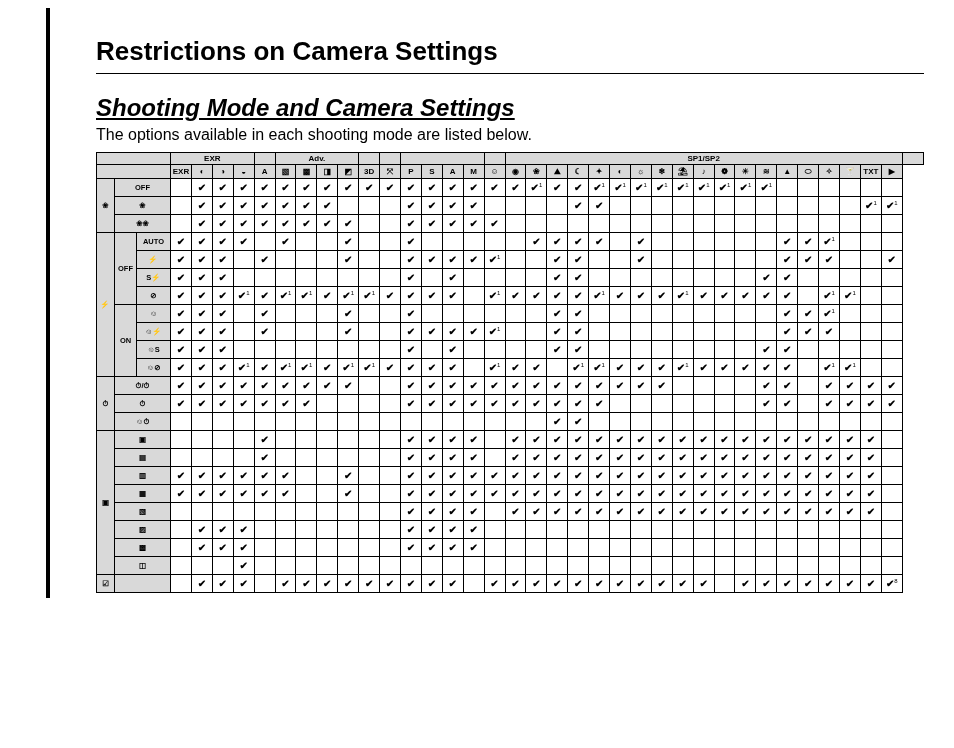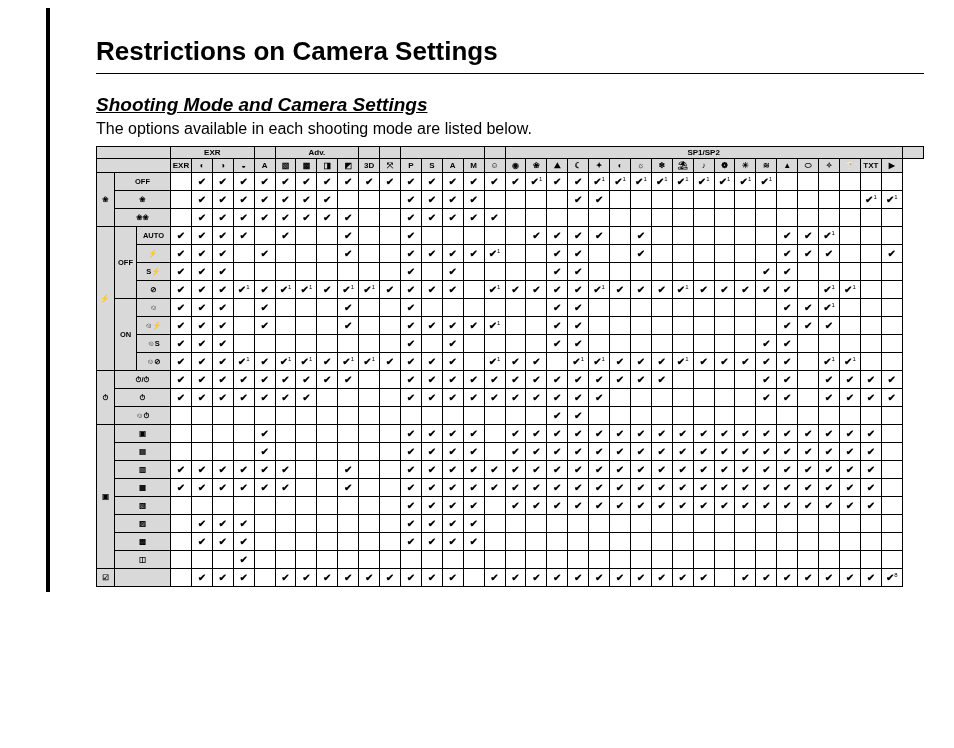--- a/index.html
+++ b/index.html
@@ -19,21 +19,21 @@
     margin-top: 8px;
   }
   .h1 {
     font-size: 26px;
     font-weight: 800;
     margin: 0 0 2px 0;
     padding-bottom: 6px;
     border-bottom: 1px solid #000;
   }
   .h2 {
-    font-size: 19px;
+    font-size: 24px;
     font-weight: 800;
     font-style: italic;
     text-decoration: underline;
     margin: 20px 0 4px 0;
   }
   .desc {
     font-size: 16px;
     margin: 0 0 8px 0;
   }
   table.grid {

